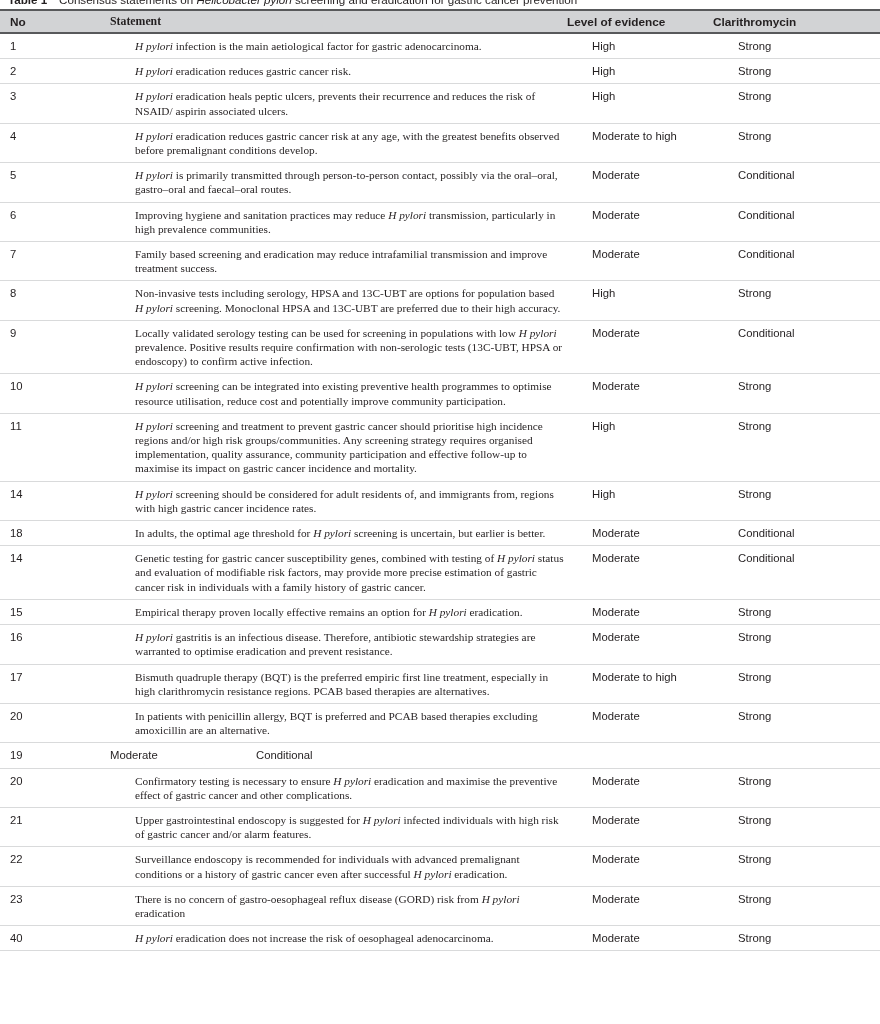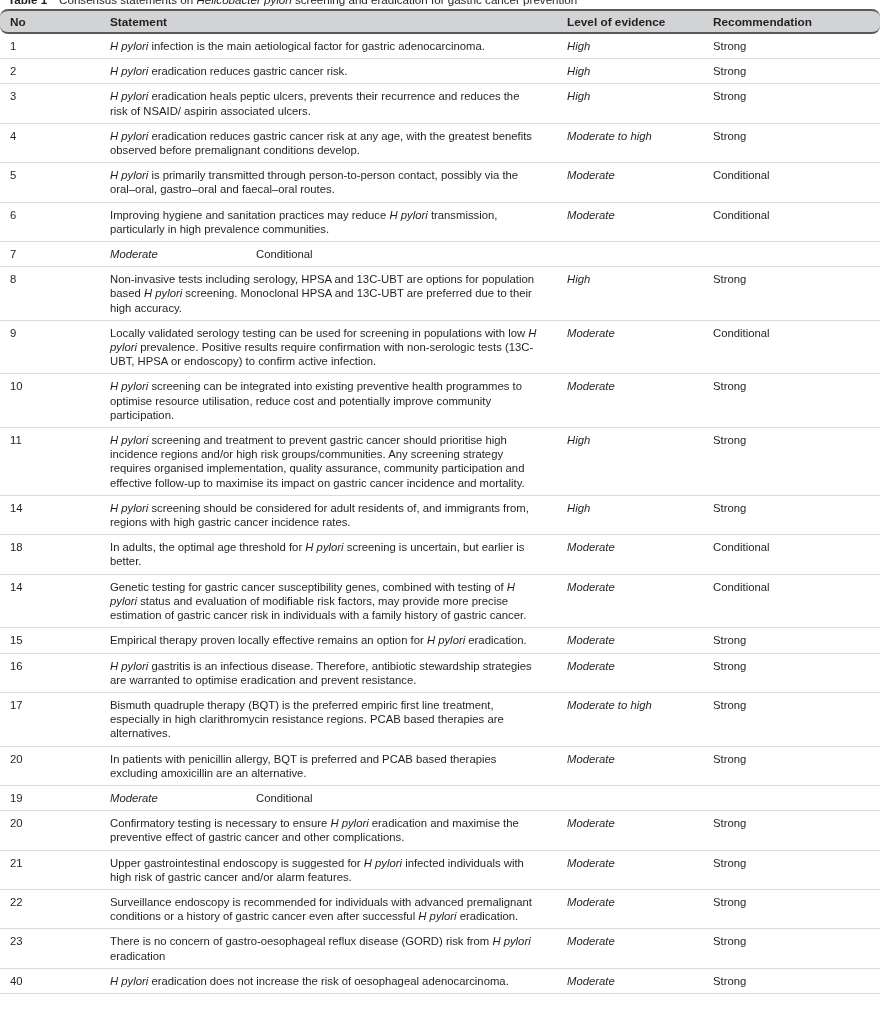--- a/index.html
+++ b/index.html
@@ -42,31 +42,30 @@
     font-weight: bold;
   }
   .caption-gap { display: inline-block; width: 12px; }
 
   
   .thead {
     background: #d2d3d5;
     border-top: 2px solid #58595b;
     border-bottom: 2px solid #58595b;
     height: 25px;
-    border-radius: 8px;
   }
   .row {
     display: flex;
     align-items: flex-start;
     width: 880px;
   }
   .thead .row { height: 21px; align-items: center; }
 
   .c-no    { width: 110px; padding-left: 10px; flex: 0 0 110px; }
-  .c-state { width: 457px; flex: 0 0 457px; padding-right: 27px; }
+  .c-state { width: 457px; flex: 0 0 457px; padding-right: 27px; font-family: Liberation Serif, serif; }
   .c-level { width: 146px; flex: 0 0 146px; padding-right: 8px; }
   .c-rec   { width: 167px; flex: 0 0 167px; }
 
   .thead .c-no,
   .thead .c-state,
   .thead .c-level,
   .thead .c-rec {
     font-weight: bold;
     font-size: 11.8px;
     color: #231f20;
@@ -78,43 +77,43 @@
   .tbody .row {
     border-bottom: 1px solid #d9dadb;
     padding-top: 5px;
     padding-bottom: 5px;
     font-size: 11.3px;
     line-height: 14.2px;
   }
   .tbody .row:last-child { border-bottom: none; }
 
   .tbody .c-no { color: #231f20; }
-  .tbody .c-state { color: #231f20; }
-  .tbody .c-level { color: #231f20; font-style: italic; }
+  .tbody .c-state { color: #231f20; margin-left: 25px; }
+  .tbody .c-level { color: #231f20; }
   .tbody .c-rec { color: #231f20; }
 
   .tbody .c-state i { font-style: italic; }
 </style>
 </head>
 <body>
 
 <div class="table-wrap">
 
   <div class="caption">
     <div class="caption-inner">
       <span class="caption-label">Table 1</span><span class="caption-gap"></span><span>Consensus statements on </span><i>Helicobacter pylori</i><span> screening and eradication for gastric cancer prevention</span>
     </div>
   </div>
 
   <div class="thead">
     <div class="row">
       <div class="c-no">No</div>
       <div class="c-state">Statement</div>
       <div class="c-level">Level of evidence</div>
-      <div class="c-rec">Recommendation</div>
+      <div class="c-rec">Clarithromycin</div>
     </div>
   </div>
 
   <div class="tbody" id="tbody">
       <div class="row">
         <div class="c-no">1</div>
         <div class="c-state"><i>H pylori</i> infection is the main aetiological factor for gastric adenocarcinoma.</div>
         <div class="c-level">High</div>
         <div class="c-rec">Strong</div>
       </div>
@@ -143,20 +142,21 @@
         <div class="c-rec">Conditional</div>
       </div>
       <div class="row">
         <div class="c-no">6</div>
         <div class="c-state">Improving hygiene and sanitation practices may reduce <i>H pylori</i> transmission, particularly in high prevalence communities.</div>
         <div class="c-level">Moderate</div>
         <div class="c-rec">Conditional</div>
       </div>
       <div class="row">
         <div class="c-no">7</div>
+        <div class="c-state">Family based screening and eradication may reduce intrafamilial transmission and improve treatment success.</div>
         <div class="c-level">Moderate</div>
         <div class="c-rec">Conditional</div>
       </div>
       <div class="row">
         <div class="c-no">8</div>
         <div class="c-state">Non-invasive tests including serology, HPSA and 13C-UBT are options for population based <i>H pylori</i> screening. Monoclonal HPSA and 13C-UBT are preferred due to their high accuracy.</div>
         <div class="c-level">High</div>
         <div class="c-rec">Strong</div>
       </div>
       <div class="row">

